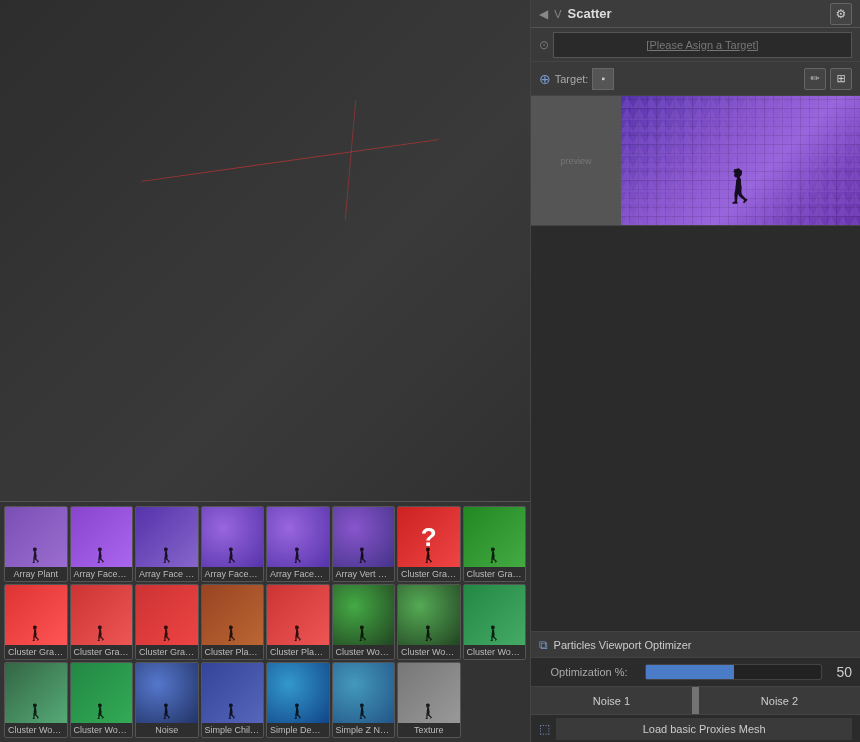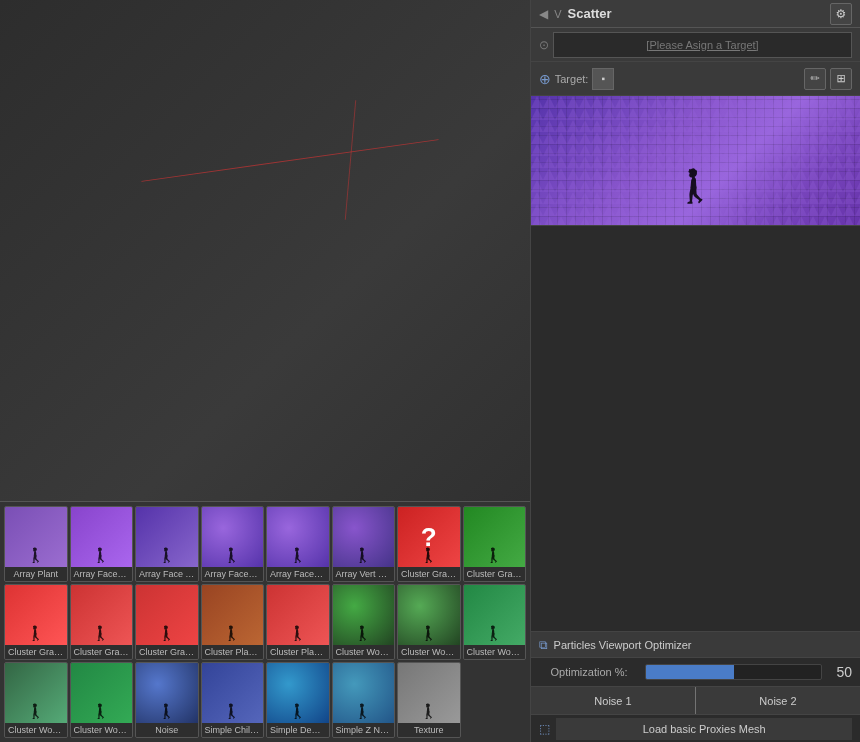--- a/index.html
+++ b/index.html
@@ -283,21 +283,21 @@
       flex: 1;
       height: 100%;
       background: #3a3a3a;
       display: flex;
       align-items: center;
       justify-content: center;
       cursor: pointer;
       color: #ccc;
       font-size: 11px;
       border: none;
-      border-right: 1px solid #737373;
+      border-right: 7px solid #737373;
     }
 
     .noise-btn:last-child {
       border-right: none;
     }
 
     .load-basic-row {
       display: flex;
       align-items: center;
       height: 28px;
@@ -507,20 +507,23 @@
     <div style="flex:1"></div>
     <div class="icon-btn">
       <span style="font-size:11px;">✏</span>
     </div>
     <div class="icon-btn">
       <span style="font-size:11px;">⊞</span>
     </div>
   </div>
 
   <div class="preview-area">
+    <div class="preview-left">
+      <span style="font-size:9px; color:#777;">preview</span>
+    </div>
     <div class="preview-right">
       <div class="spike-grid"></div>
 
       <svg width="100%" height="100%" style="position:absolute; top:0; left:0; opacity:0.4;">
         <defs>
           <pattern id="spikes" x="0" y="0" width="12" height="12" patternUnits="userSpaceOnUse">
             <polygon points="6,0 12,12 0,12" fill="#9966dd" opacity="0.6"></polygon>
           </pattern>
         </defs>
         <rect width="100%" height="100%" fill="url(#spikes)"></rect>

